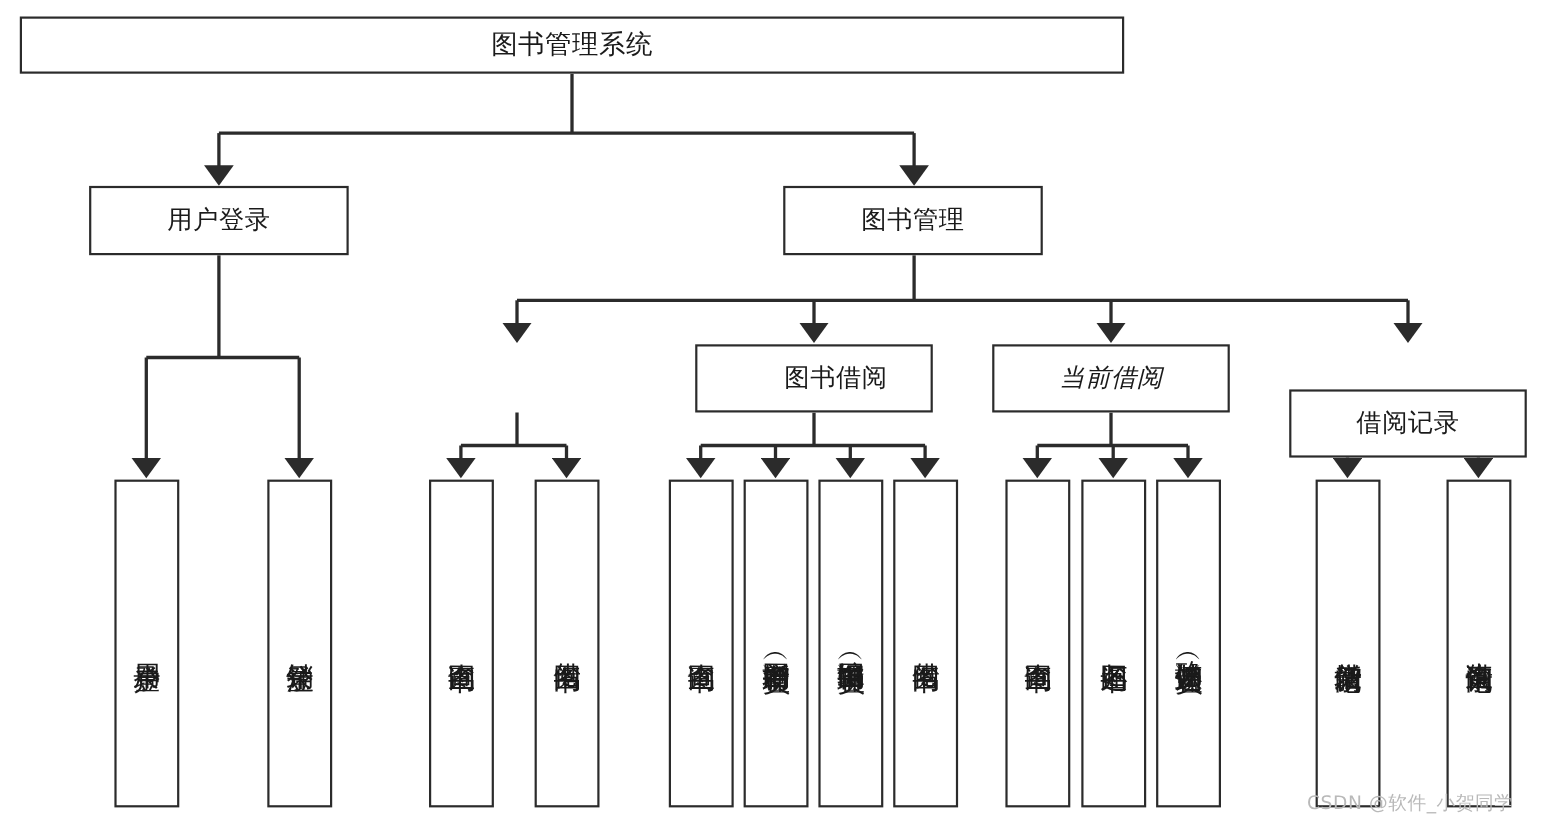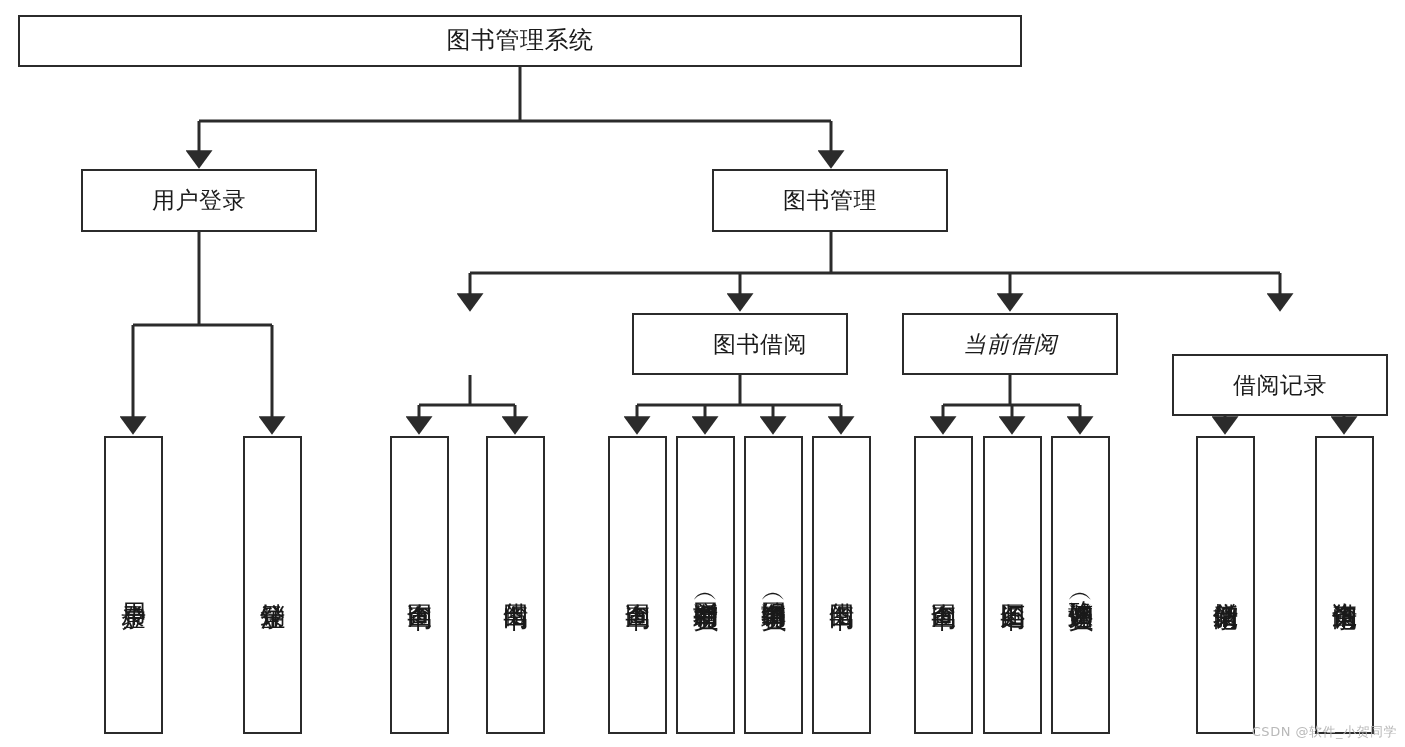--- a/index.html
+++ b/index.html
@@ -57,23 +57,23 @@
     writing-mode: vertical-rl;
     text-orientation: upright;
     font-size: 25px;
     line-height: 1.18;
     letter-spacing: 1px;
     white-space: nowrap;
     max-height: 280px;
   }
   #watermark {
     position: absolute;
-    right: 8px;
+    right: 29px;
     bottom: 6px;
-    font-size: 13px;
+    font-size: 17px;
     color: #b9b9b9;
     white-space: nowrap;
     letter-spacing: 0.5px;
     margin-left: 26px;
   }
 </style>
 </head>
 <body>
 
 <div id="canvas">

